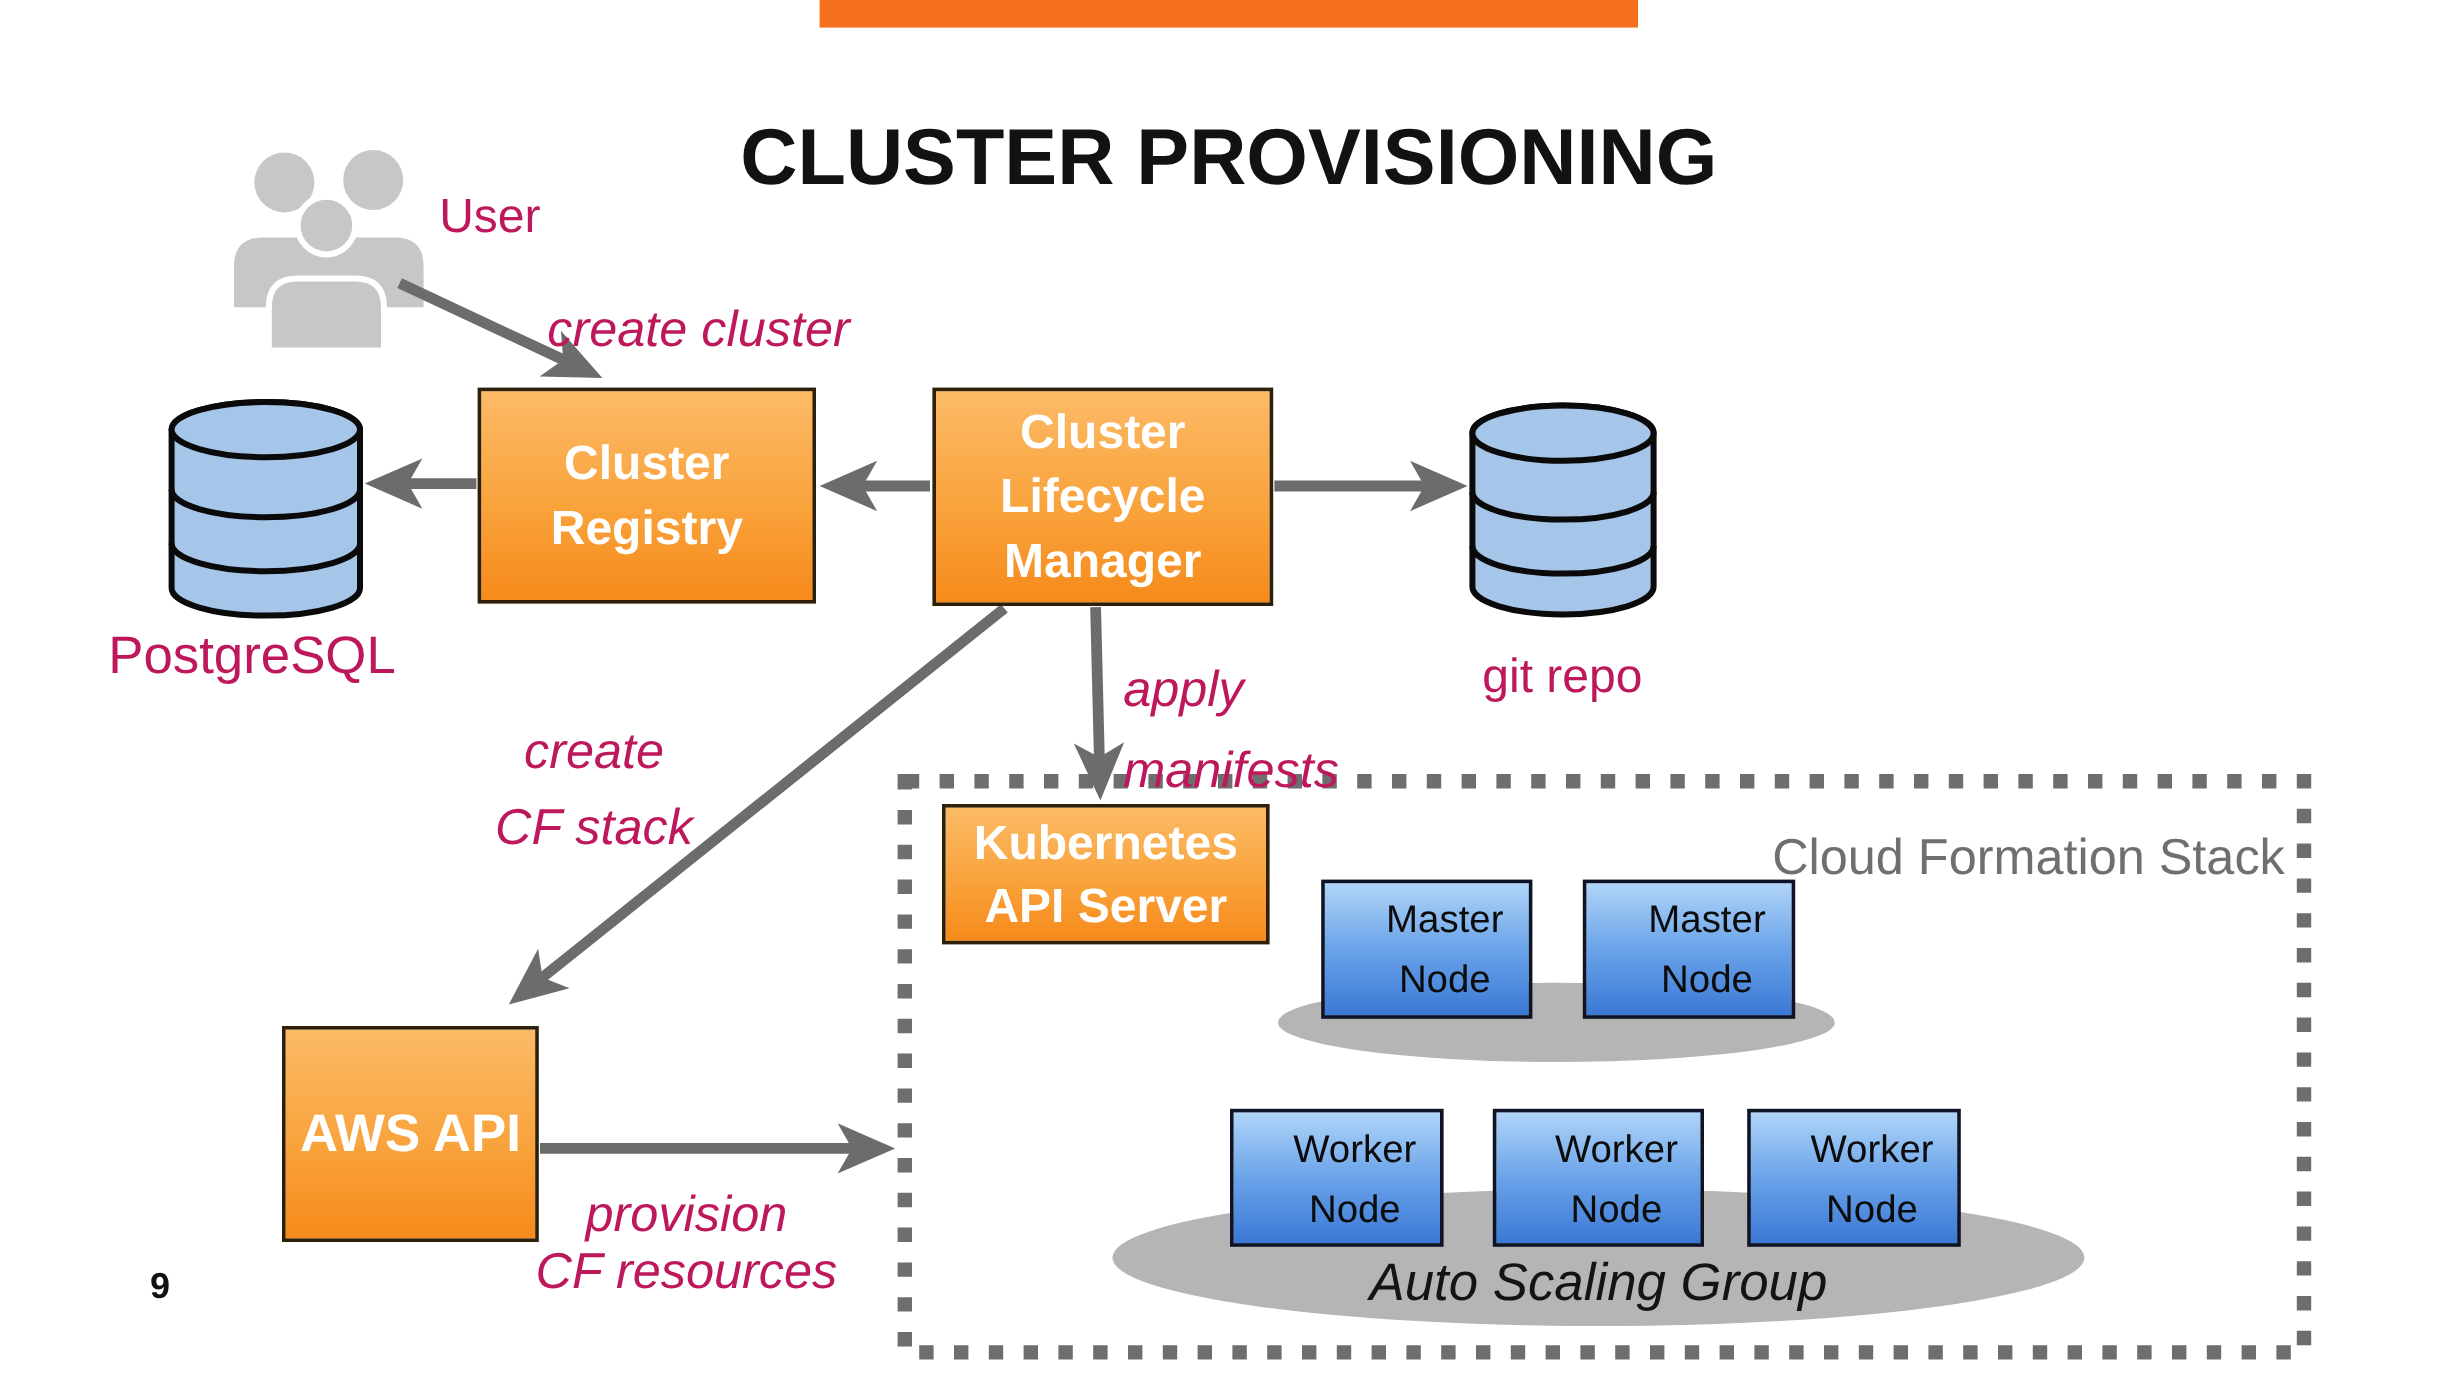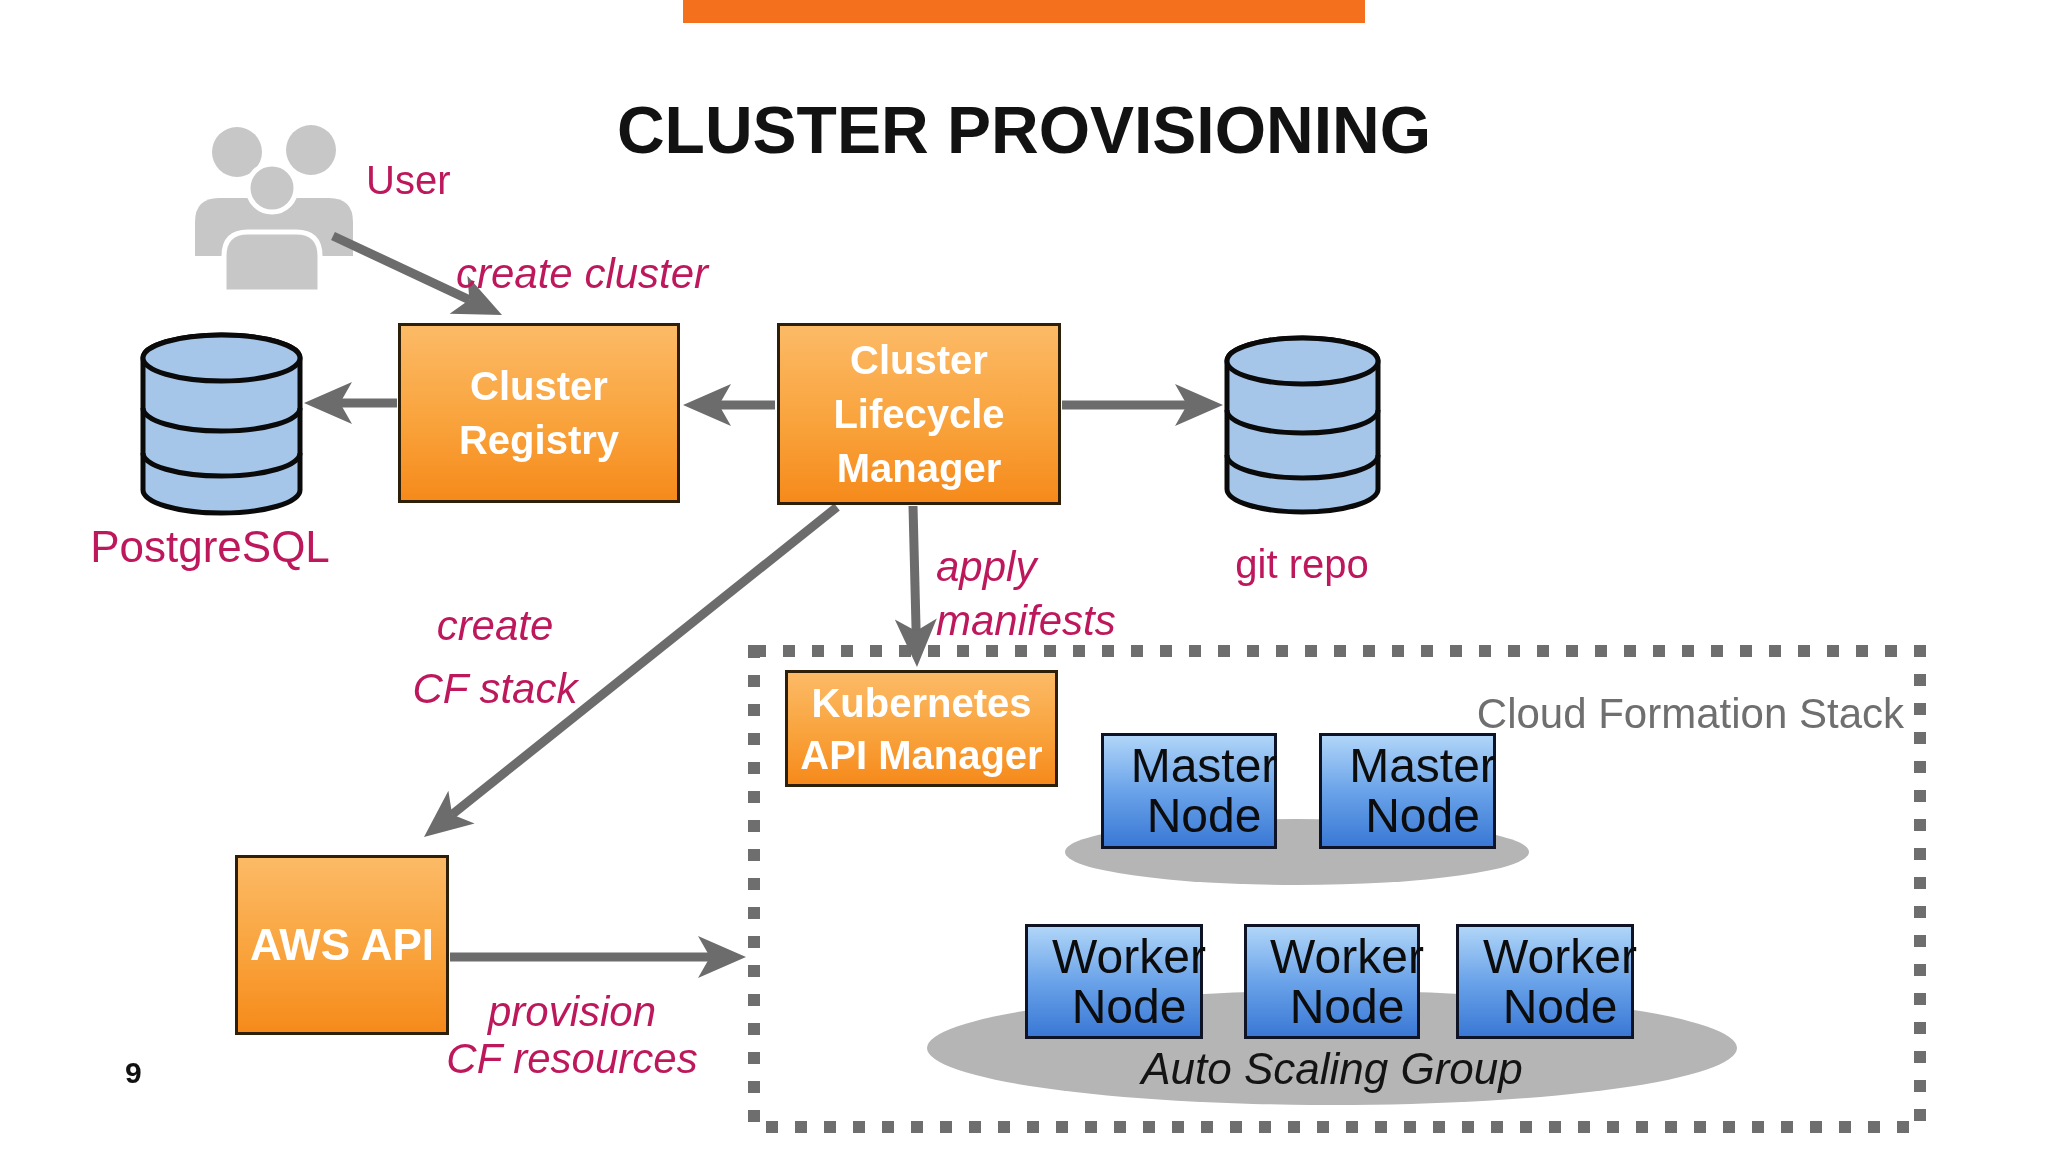--- a/index.html
+++ b/index.html
@@ -7,37 +7,37 @@
          font-family:"Liberation Sans", sans-serif;text-decoration:underline;}
   .layer{position:absolute;left:0;top:0;}
   .topbar{position:absolute;left:683px;top:0;width:682px;height:23px;background:#f4701d;}
   .title{position:absolute;left:0;top:92px;width:2048px;text-align:center;
          font-size:66px;font-weight:bold;color:#121212;letter-spacing:0;}
   .box{position:absolute;box-sizing:border-box;display:flex;align-items:center;justify-content:center;
        text-align:center;white-space:pre-line;}
   .orange-box{background:linear-gradient(180deg,#fcba66 0%,#f9a33c 55%,#f68a1b 100%);
        border:3px solid #2e2008;color:#ffffff;font-weight:bold;font-size:40px;line-height:54px;}
   .blue-box{background:linear-gradient(180deg,#b0d5f8 0%,#6aa3e9 50%,#3a78d5 100%);
-       border:3px solid #0e1326;color:#0c0c0c;font-size:48px;line-height:50px;padding-left:30px;}
+       border:3px solid #0e1326;color:#0c0c0c;font-size:32px;line-height:50px;padding-left:30px;}
   .lbl{position:absolute;color:#be185d;white-space:pre-line;}
   .italic{font-style:italic;}
   .center{text-align:center;}
   .right{text-align:right;}
   .cr{left:398px;top:323px;width:282px;height:180px;}
   .clm{left:777px;top:323px;width:284px;height:182px;}
   .k8s{left:785px;top:670px;width:273px;height:117px;font-size:40px;line-height:52px;}
   .aws{left:235px;top:855px;width:214px;height:180px;font-size:44px;line-height:52px;}
   .m1{left:1101px;top:733px;width:176px;height:116px;}
   .m2{left:1319px;top:733px;width:177px;height:116px;}
   .w1{left:1025px;top:924px;width:178px;height:115px;}
   .w2{left:1244px;top:924px;width:176px;height:115px;}
   .w3{left:1456px;top:924px;width:178px;height:115px;}
   .user-lbl{left:366px;top:158px;font-size:40px;}
   .create-cluster{left:456px;top:250px;font-size:42px;}
-  .apply{left:936px;top:540px;font-size:42px;line-height:54px;}
+  .apply{left:936px;top:540px;font-size:42px;line-height:68px;}
   .create-cf{left:340px;top:594px;width:310px;font-size:42px;line-height:63px;}
   .provision{left:387px;top:988px;width:370px;font-size:42px;line-height:47px;}
   .pg-lbl{left:60px;top:522px;width:300px;font-size:44px;}
   .git-lbl{left:1152px;top:542px;width:300px;font-size:40px;}
   .cfs-lbl{left:1400px;top:690px;width:504px;font-size:42px;color:#6f6f6f;}
   .asg-lbl{left:1032px;top:1044px;width:600px;font-size:44px;color:#141414;}
   .page-num{left:125px;top:1056px;font-size:30px;font-weight:bold;color:#111;}
 </style>
 </head>
 <body>
@@ -107,21 +107,21 @@
   <div class="lbl right cfs-lbl">Cloud Formation Stack</div>
   <div class="lbl italic center asg-lbl">Auto Scaling Group</div>
   <div class="lbl page-num">9</div>
 
   <div class="box orange-box cr">Cluster
 Registry</div>
   <div class="box orange-box clm">Cluster
 Lifecycle
 Manager</div>
   <div class="box orange-box k8s">Kubernetes
-API Manager</div>
+API Server</div>
   <div class="box orange-box aws">AWS API</div>
 
   <div class="box blue-box m1">Master
 Node</div>
   <div class="box blue-box m2">Master
 Node</div>
   <div class="box blue-box w1">Worker
 Node</div>
   <div class="box blue-box w2">Worker
 Node</div>

